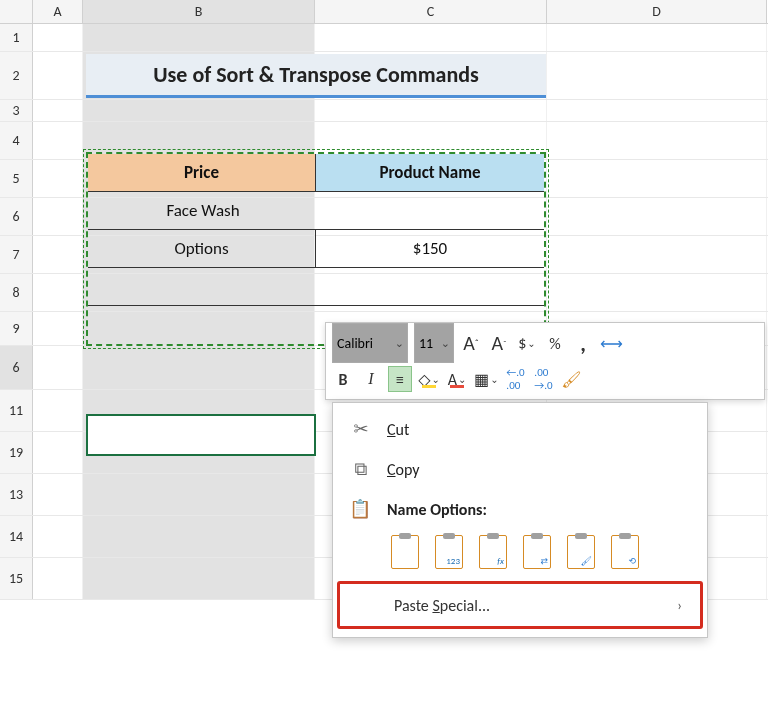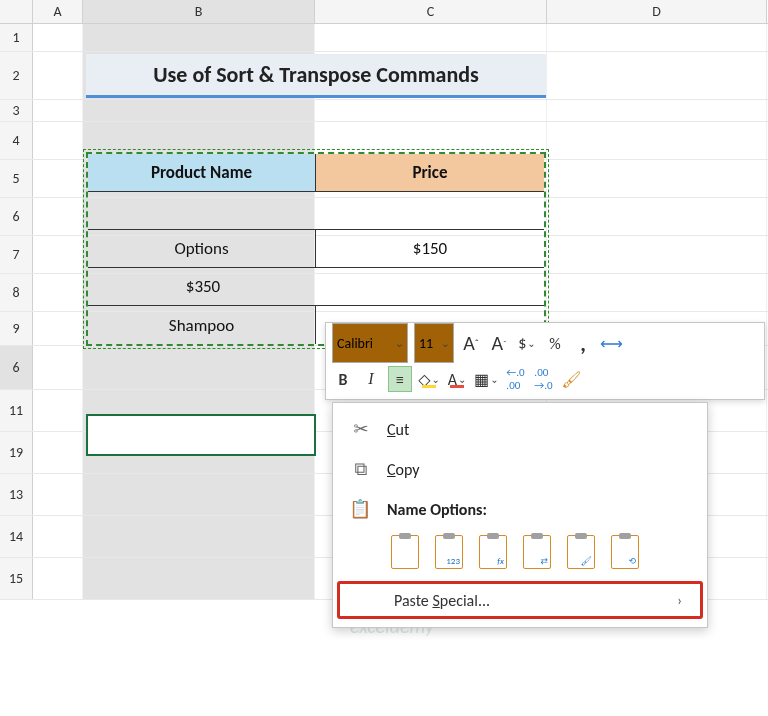--- a/index.html
+++ b/index.html
@@ -120,21 +120,21 @@
   flex-direction: column;
   padding: 4px 6px;
   gap: 4px;
 }
 .mt-row { display: flex; align-items: center; gap: 6px; height: 32px; }
 .mt-combo {
   height: 40px;
   border: 1px solid #aaa;
   font-size: 14px;
   padding: 8px 4px;
-  background: #a16207;
+  background: #a3a3a3;
   display: flex;
   align-items: center;
   position: relative;
 }
 .mt-combo-font{width:76px}.mt-combo-size{width:40px}
 .mt-combo::after{content:"⌄";position:absolute;right:3px;font-size:11px;color:#444}
 .mt-btn {
   min-width: 22px;
   height: 26px;
   display: flex;
@@ -196,21 +196,21 @@
 }
 .clip-base{
   width:28px;height:34px;border:1.5px solid #d68b24;border-radius:2px;background:#fff;position:relative;text-align:center;
 }
 .clip-base::before{content:"";position:absolute;top:-3px;left:7px;width:12px;height:6px;background:#a0a0a0;border-radius:2px}
 .clip-sub{position:absolute;bottom:2px;right:2px;font-size:9px;color:#1f6fb3}
 .cm-paste-special {
   display: flex;
   align-items: center;
   justify-content: space-between;
-  height: 38px;
+  height: 48px;
   padding: 0 18px 0 54px;
   font-size: 16px;
   color: #333;
   border: 3px solid #d42c1f;
   border-radius: 3px;
   margin: 2px 4px;
   cursor: pointer;
 }
 .chev{color:#555;font-size:14px}
 .underline-key{text-decoration:underline}
@@ -336,34 +336,33 @@
       <div class="cell col-A"></div>
       <div class="cell col-B"></div>
       <div class="cell col-C"></div>
       <div class="cell col-D"></div>
     </div>
 
   <div class="title-cell">Use of Sort &amp; Transpose Commands</div>
 
   <div class="data-table">
     <div class="dt-row">
+      <div class="dt-cell hdr-c">Price</div>
       <div class="dt-cell hdr-b">Product Name</div>
-      <div class="dt-cell hdr-c">Price</div>
     </div>
     <div class="dt-row">
+      <div class="dt-cell">Face Wash</div>
     </div>
     <div class="dt-row">
       <div class="dt-cell">Options</div>
       <div class="dt-cell">$150</div>
     </div>
     <div class="dt-row">
-      <div class="dt-cell">$350</div>
     </div>
     <div class="dt-row">
-      <div class="dt-cell">Shampoo</div>
       <div class="dt-cell"></div>
     </div>
   </div>
 
   <div class="active-cell"></div>
 
   <div class="mini-toolbar">
     <div class="mt-row">
       <div class="mt-combo mt-combo-font">Calibri</div>
       <div class="mt-combo mt-combo-size">11</div>

